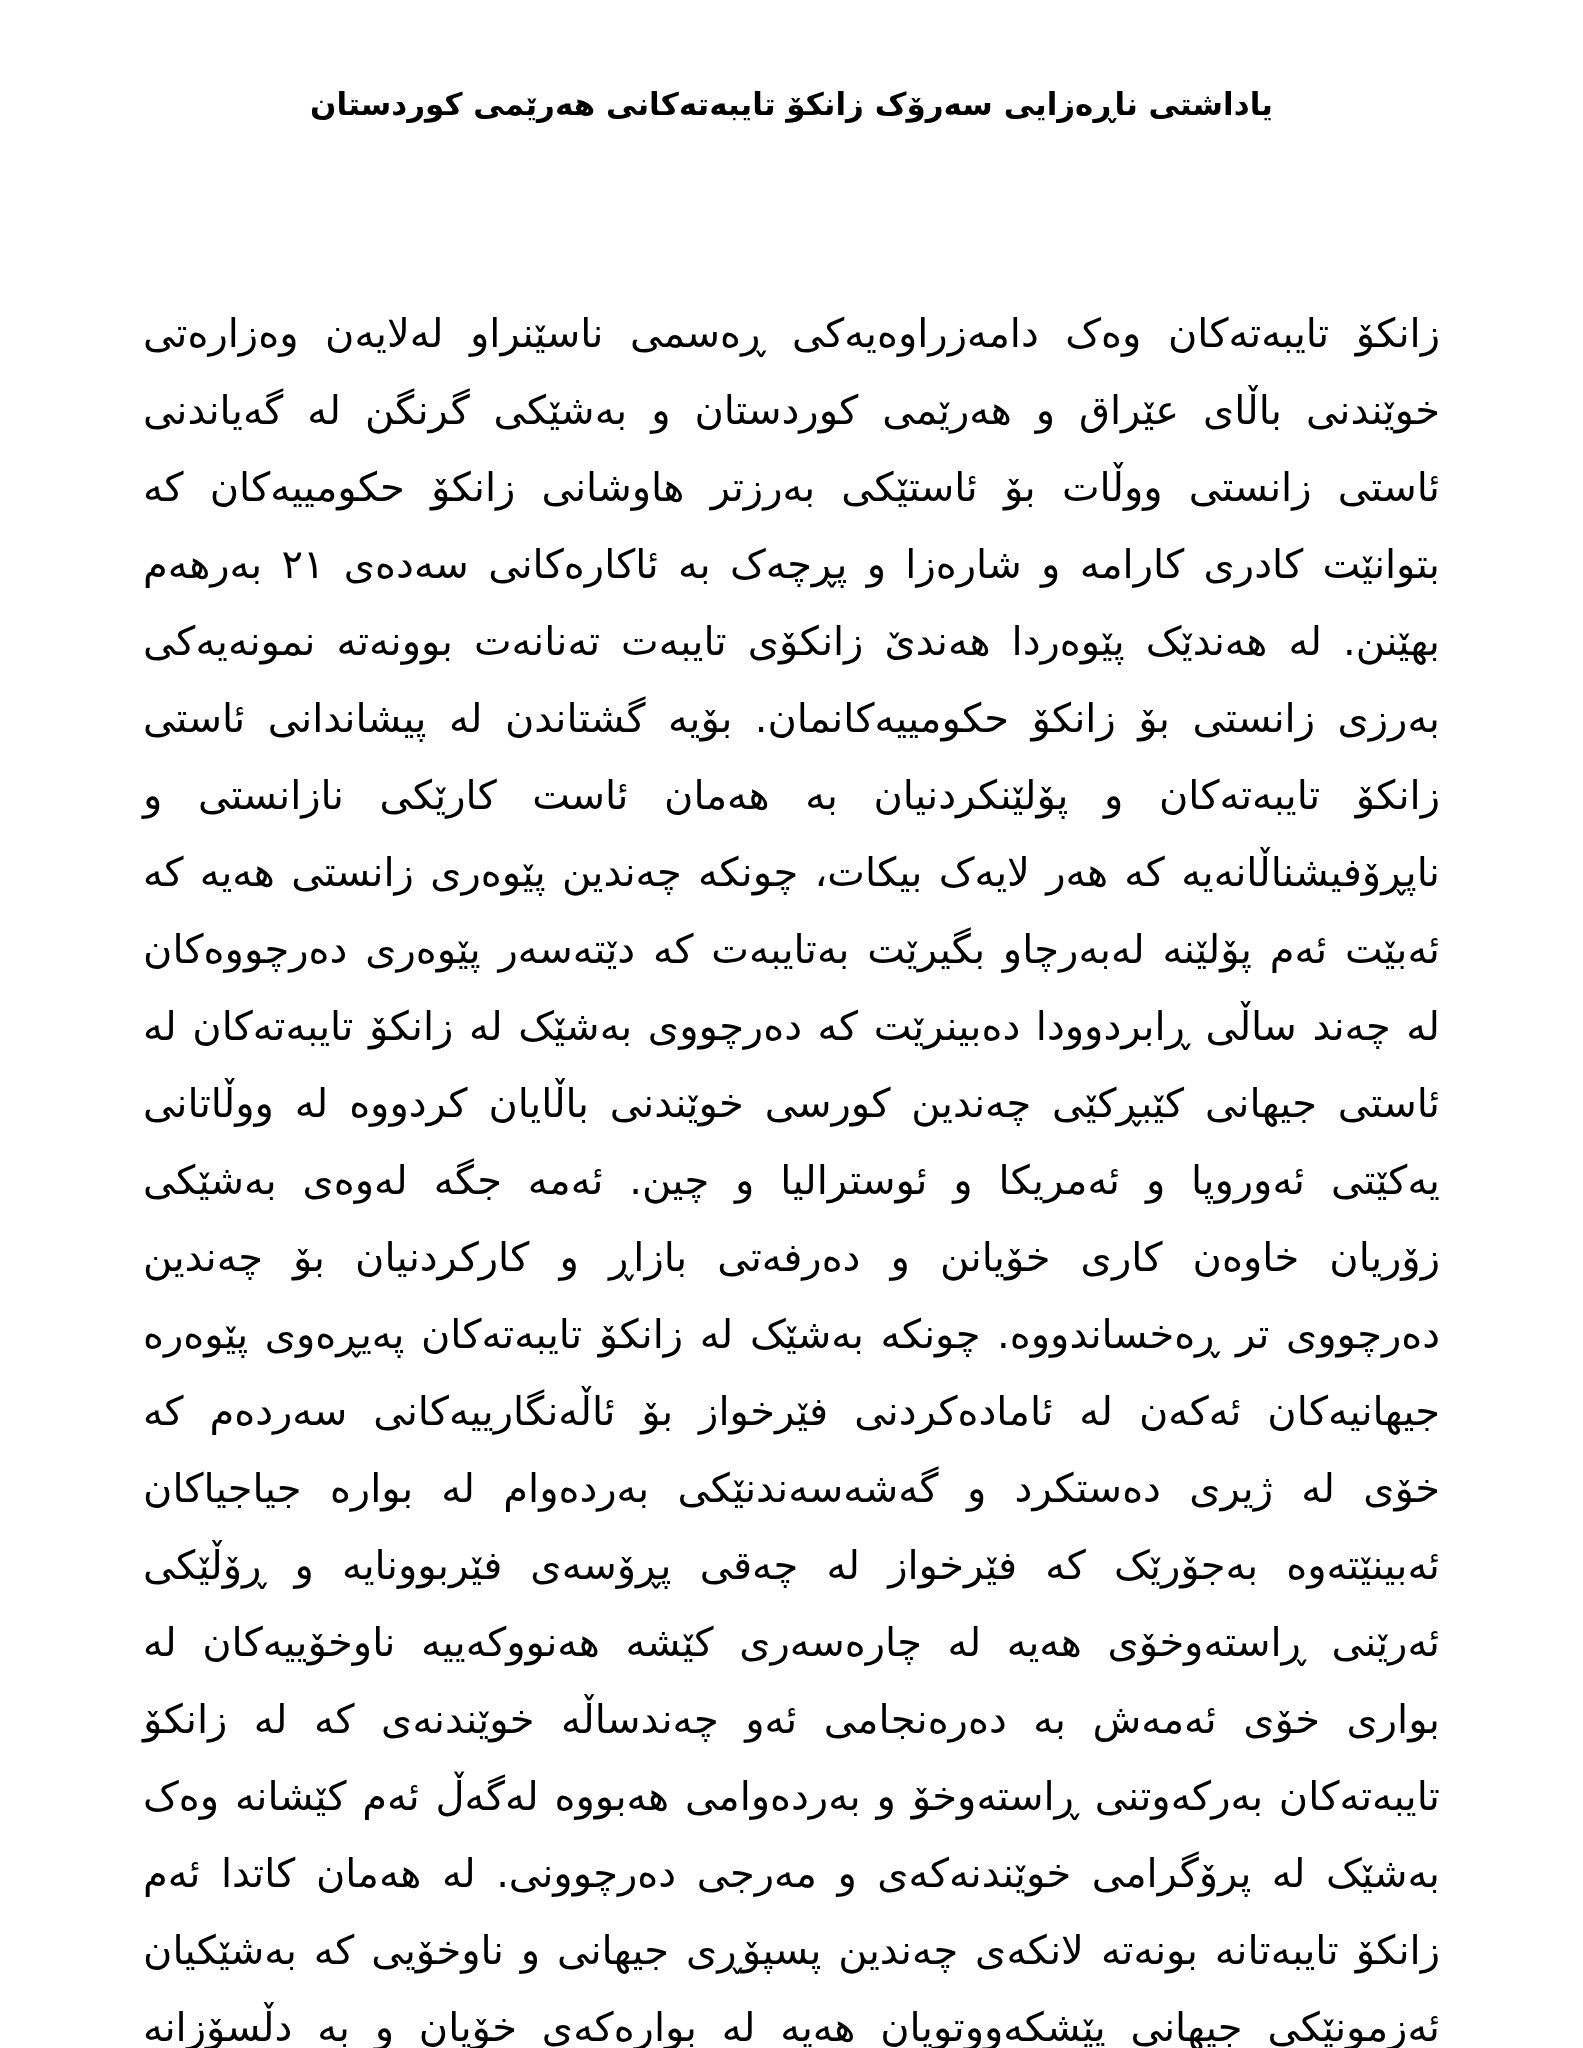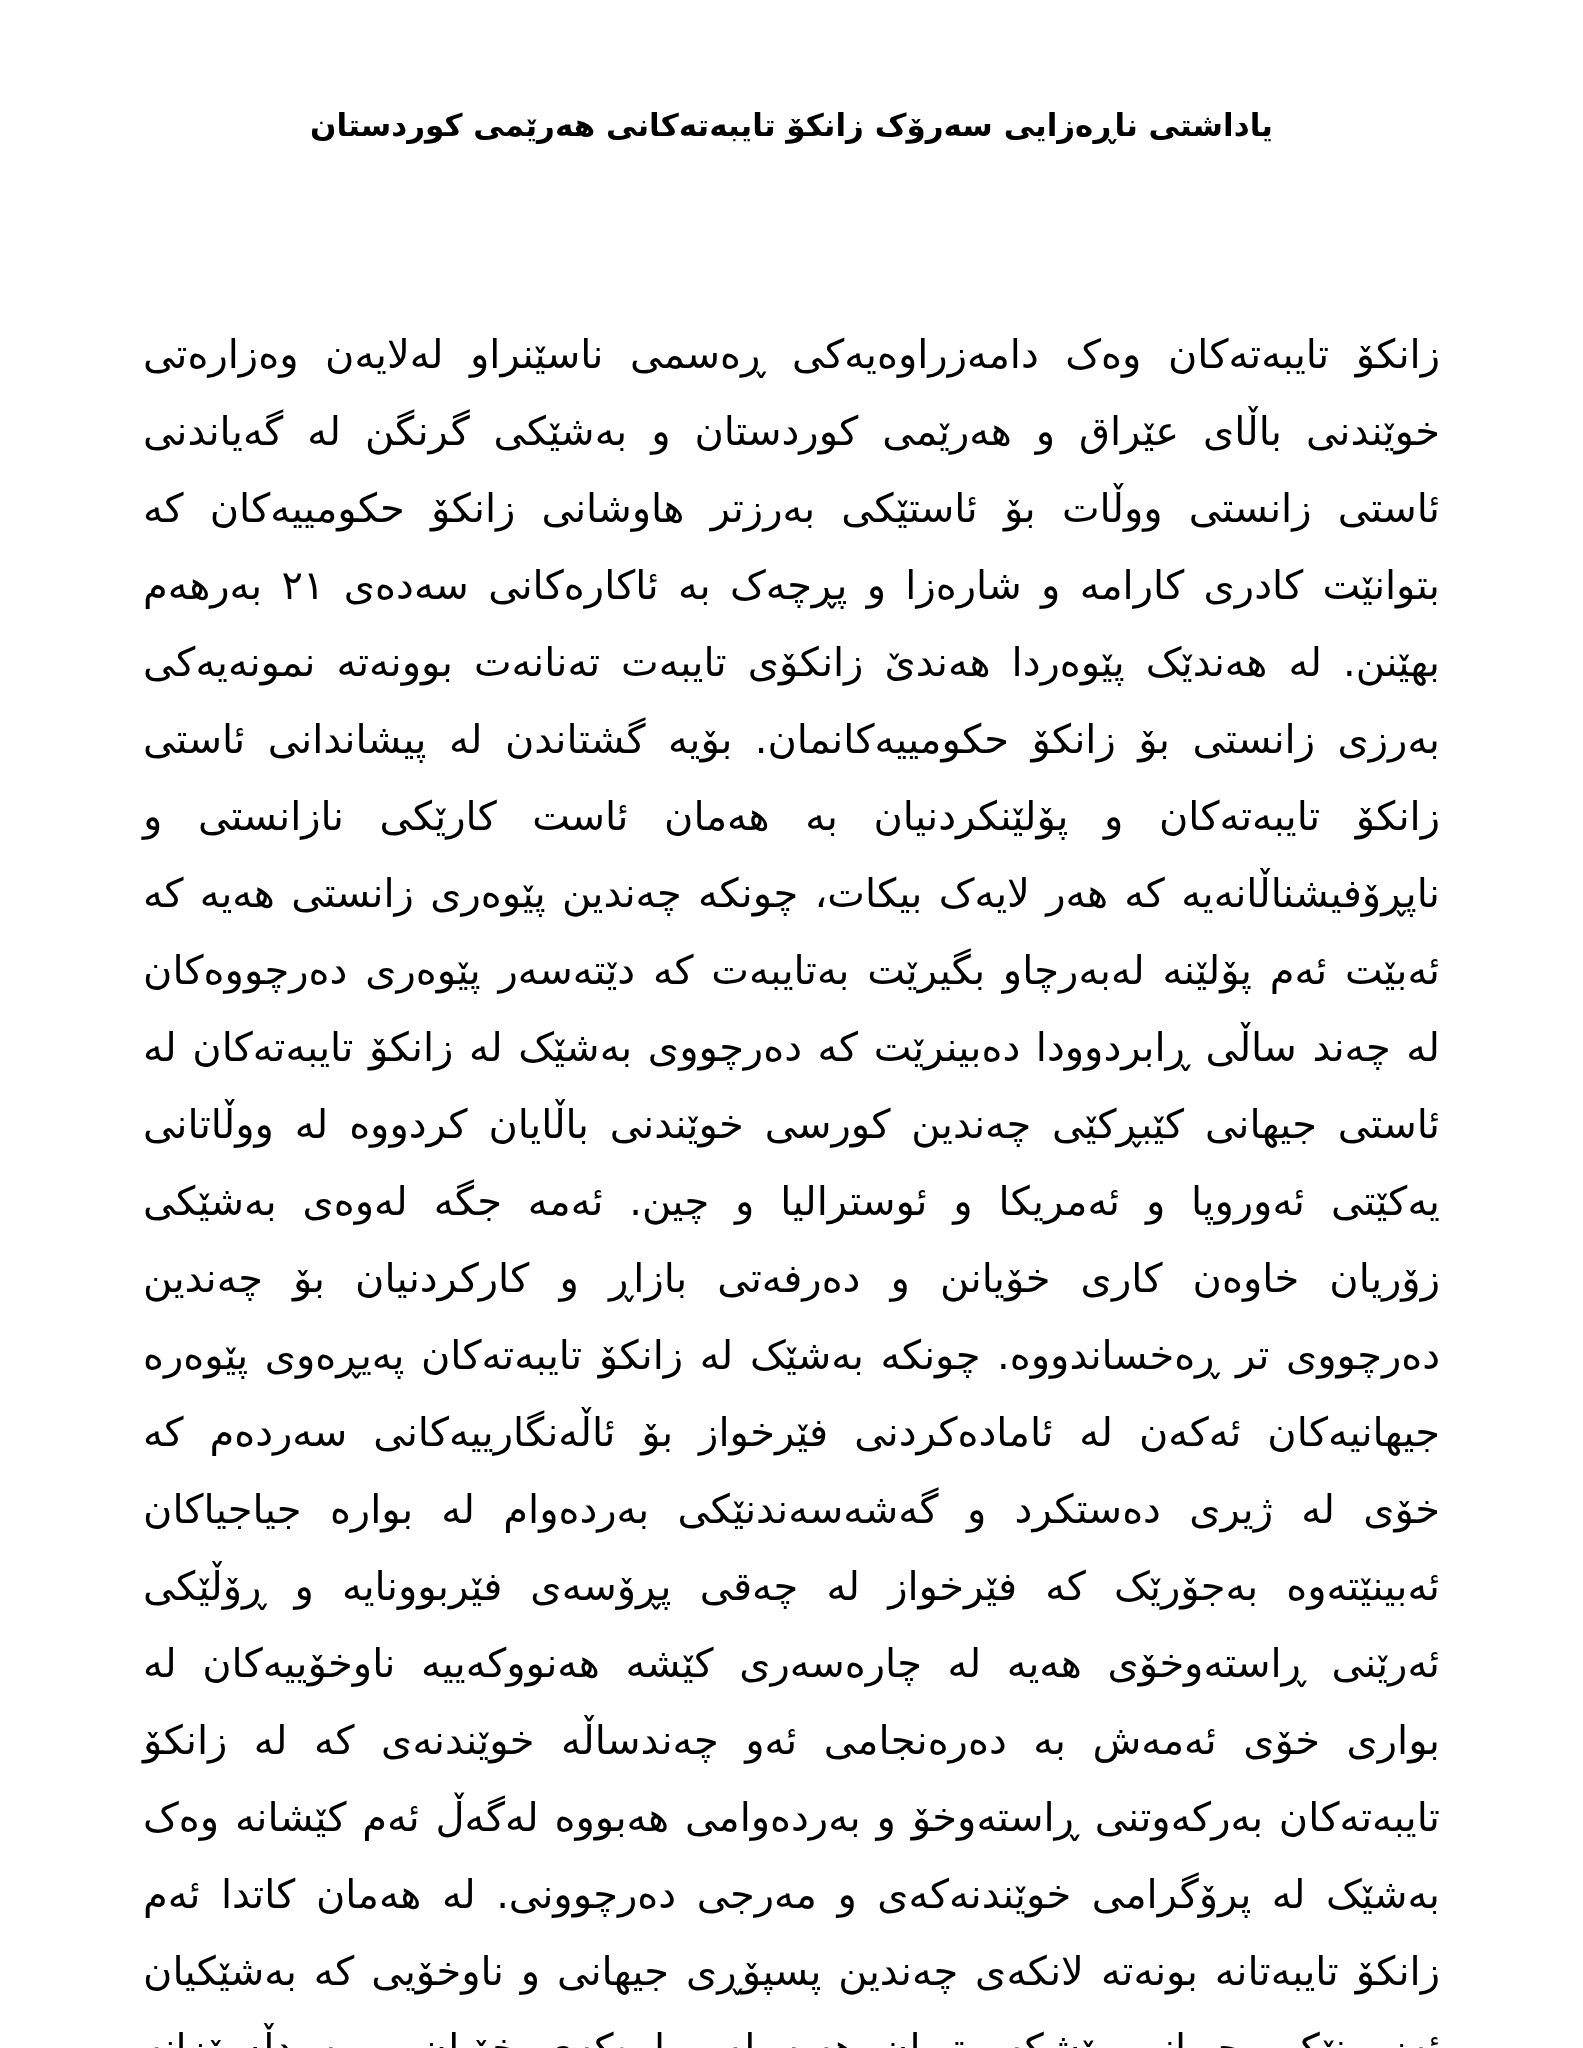--- a/index.html
+++ b/index.html
@@ -7,21 +7,21 @@
     padding: 0;
     background: #ffffff;
   }
   .page {
     position: relative;
     width: 1583px;
     height: 2048px;
     margin: 0 auto;
     background: #ffffff;
     box-sizing: border-box;
-    padding: 103px 143px 0 143px;
+    padding: 82px 143px 0 143px;
     direction: rtl;
     color: #000000;
     font-family: "DejaVu Sans", sans-serif;
     overflow: hidden;
   }
   .doc-title {
     margin: 0;
     font-size: 31px;
     font-weight: bold;
     text-align: center;

